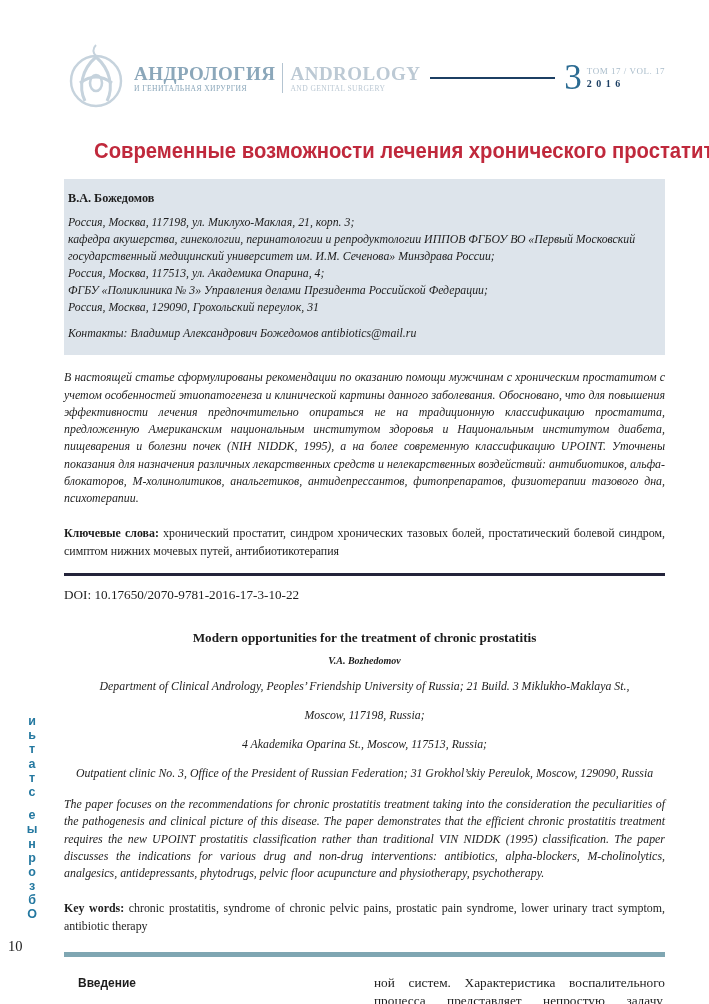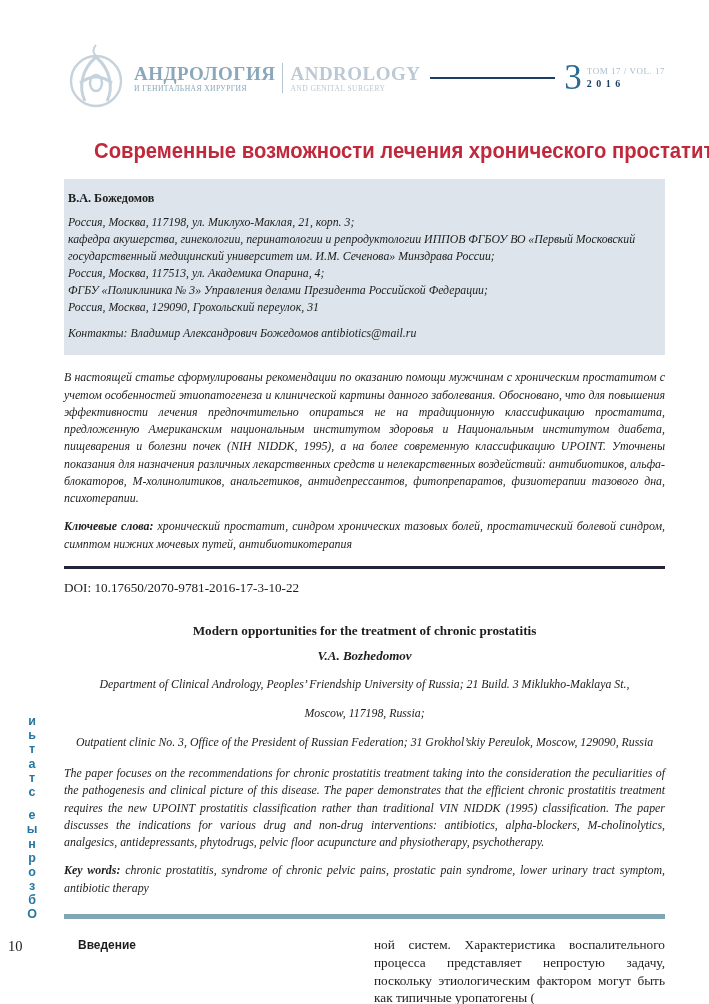--- a/index.html
+++ b/index.html
@@ -32,29 +32,29 @@
   
   .authorbox{margin-top:15px;background:var(--box_bg);padding:11px 4px 13px;text-align:left;
              font-size:11.8px;line-height:1.45;}
   .author-ru{font-weight:bold;font-size:12.2px;margin-bottom:6px;}
   .affil{font-style:italic;}
   .contacts{margin-top:9px;font-style:italic;}
   .contacts b{font-weight:normal;}
 
   
   .abstract{margin-top:14px;font-style:italic;text-align:justify;font-size:11.9px;line-height:1.45;}
-  .kw{margin-top:11px;font-style:italic;text-align:justify;font-size:11.9px;line-height:1.45;}
+  .kw{margin-top:18px;text-align:justify;font-size:11.9px;line-height:1.45;}
   .kw b{font-weight:bold;}
   .thickrule{margin-top:13px;height:3px;background:#23233a;}
   .doi{margin-top:11px;font-size:13.2px;}
 
   
   .enblock{margin-top:27px;text-align:center;}
   .en-title{font-weight:bold;font-size:13.2px;}
-  .en-author{font-weight:bold;font-style:italic;font-size:13px;margin-top:9px;}
+  .en-author{font-weight:bold;font-style:italic;font-size:10px;margin-top:9px;}
   .en-affil{font-style:italic;font-size:11.8px;line-height:1.45;margin-top:12px;}
 
   .tealbar{margin-top:17px;height:5px;background:var(--teal_bar);}
 
   
   .columns{margin-top:17px;display:flex;gap:19px;}
   .col{flex:1;text-align:justify;font-size:13.3px;line-height:1.34;}
   .sec-head{font-family:"Liberation Sans","DejaVu Sans",sans-serif;font-weight:bold;font-size:13px;
             transform:scaleX(.92);transform-origin:left;margin:0 0 1px 14px;white-space:nowrap;}
   .col p{margin:0;text-indent:14px;}
@@ -149,20 +149,21 @@
     </div>
 
     <div class="thickrule"></div>
     <div class="doi">DOI: 10.17650/2070-9781-2016-17-3-10-22</div>
 
     <div class="enblock">
       <div class="en-title">Modern opportunities for the treatment of chronic prostatitis</div>
       <div class="en-author">V.A. Bozhedomov</div>
       <div class="en-affil">Department of Clinical Andrology, Peoples’ Friendship University of Russia; 21 Build. 3 Miklukho-Maklaya St.,</div>
       <div class="en-affil">Moscow, 117198, Russia;</div>
+      <div class="en-affil">4 Akademika Oparina St., Moscow, 117513, Russia;</div>
       <div class="en-affil">Outpatient clinic No. 3, Office of the President of Russian Federation; 31 Grokhol’skiy Pereulok, Moscow, 129090, Russia</div>
     </div>
 
     <div class="abstract">The paper focuses on the recommendations for chronic prostatitis treatment taking into the consideration the peculiarities of the pathogenesis and clinical picture of this disease. The paper demonstrates that the efficient chronic prostatitis treatment requires the new UPOINT prostatitis classification rather than traditional VIN NIDDK (1995) classification. The paper discusses the indications for various drug and non-drug interventions: antibiotics, alpha-blockers, M-cholinolytics, analgesics, antidepressants, phytodrugs, pelvic floor acupuncture and physiotherapy, psychotherapy.</div>
     <div class="kw">
       <b>Key words:</b><span> chronic prostatitis, syndrome of chronic pelvic pains, prostatic pain syndrome, lower urinary tract symptom, antibiotic therapy</span>
     </div>
 
     <div class="tealbar"></div>
 

